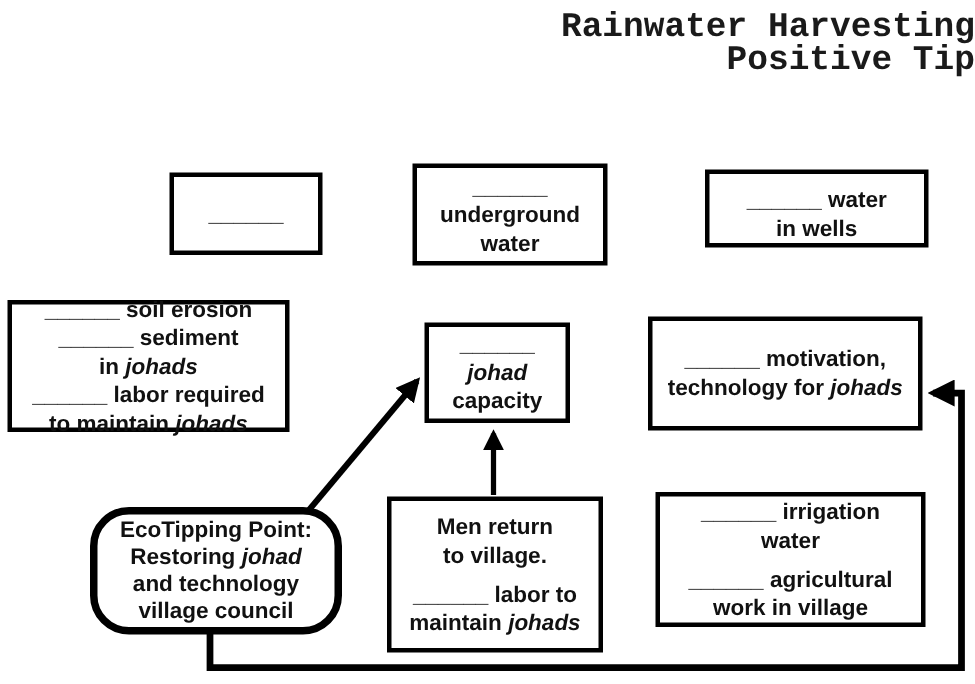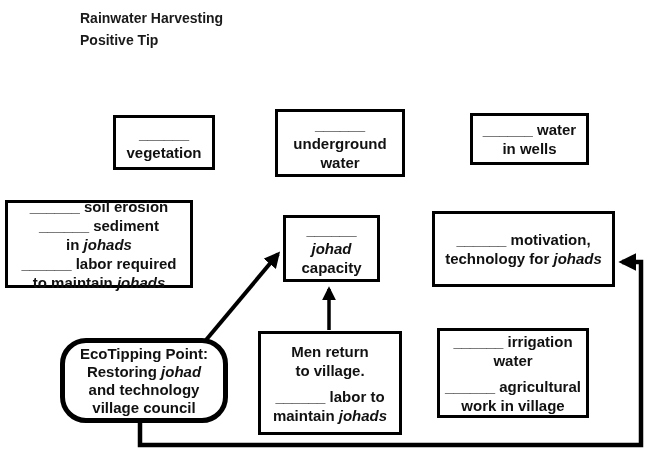--- a/index.html
+++ b/index.html
@@ -1,42 +1,42 @@
 <!DOCTYPE html>
 <html><head>
 <meta charset="utf-8">
 <style>
   html,body{margin:0;padding:0;background:#fff;}
   .stage{
     position:relative;width:650px;height:456px;background:#ffffff;
     font-family:"Liberation Sans",sans-serif;color:#111;overflow:hidden;
   }
   .title{
-    position:absolute;left:80px;top:7px;width:570px;text-align:left;
-    font-family:Liberation Sans, sans-serif;font-weight:bold;font-size:14px;
+    position:absolute;left:80px;top:7px;width:570px;text-align:right;
+    font-family:Liberation Mono, monospace;font-weight:bold;font-size:23px;
     line-height:22px;color:#1a1a1a;
   }
   .arrow-layer{position:absolute;left:0;top:0;}
   .box{
     box-sizing:border-box;position:absolute;border:3px solid #000;background:#fff;
     display:flex;flex-direction:column;justify-content:center;align-items:center;
     text-align:center;font-weight:700;font-size:15px;line-height:19px;color:#111;
   }
   .box .line{white-space:nowrap;}
   .box .line.gap{margin-top:7px;}
   .it{font-style:italic;}
   .b-vegetation{left:113px;top:115px;width:102px;height:55px;}
   .b-underground{left:275px;top:109px;width:130px;height:68px;}
-  .b-wells{left:470px;top:113px;width:119px;height:52px;}
+  .b-wells{left:470px;top:113px;width:149px;height:52px;justify-content:flex-end;}
   .b-soil{left:5px;top:200px;width:188px;height:88px;}
   .b-johad{left:283px;top:215px;width:97px;height:67px;}
   .b-motivation{left:432px;top:211px;width:183px;height:76px;}
   .b-ecotipping{left:60px;top:338px;width:168px;height:85px;border-width:5px;line-height:18px;border-radius:26px;}
   .b-men{left:258px;top:331px;width:144px;height:104px;}
-  .b-irrigation{left:437px;top:328px;width:152px;height:90px;}
+  .b-irrigation{left:437px;top:328px;width:180px;height:90px;}
 </style>
 </head>
 <body>
 
 <div class="stage">
 
   <div class="title">
     <div>Rainwater Harvesting</div>
     <div>Positive Tip</div>
   </div>
@@ -47,21 +47,20 @@
         <path d="M0,0 L10,5 L0,10 z" fill="#000"></path>
       </marker>
     </defs>
     <path d="M206,340 L278,254" stroke="#000" stroke-width="4" fill="none" marker-end="url(#ah)"></path>
     <path d="M329,330 L329,289" stroke="#000" stroke-width="3.5" fill="none" marker-end="url(#ah)"></path>
     <path d="M140,422 L140,445 L641,445 L641,262 L622,262" stroke="#000" stroke-width="4.5" fill="none" stroke-linejoin="miter" marker-end="url(#ah)"></path>
   </svg>
 
   <div class="box b-vegetation">
       <div class="line"><span>______</span></div>
-      <div class="line"><span>vegetation</span></div>
     </div>
 
   <div class="box b-underground">
       <div class="line"><span>______</span></div>
       <div class="line"><span>underground</span></div>
       <div class="line"><span>water</span></div>
     </div>
 
   <div class="box b-wells">
       <div class="line"><span>______ water</span></div>

